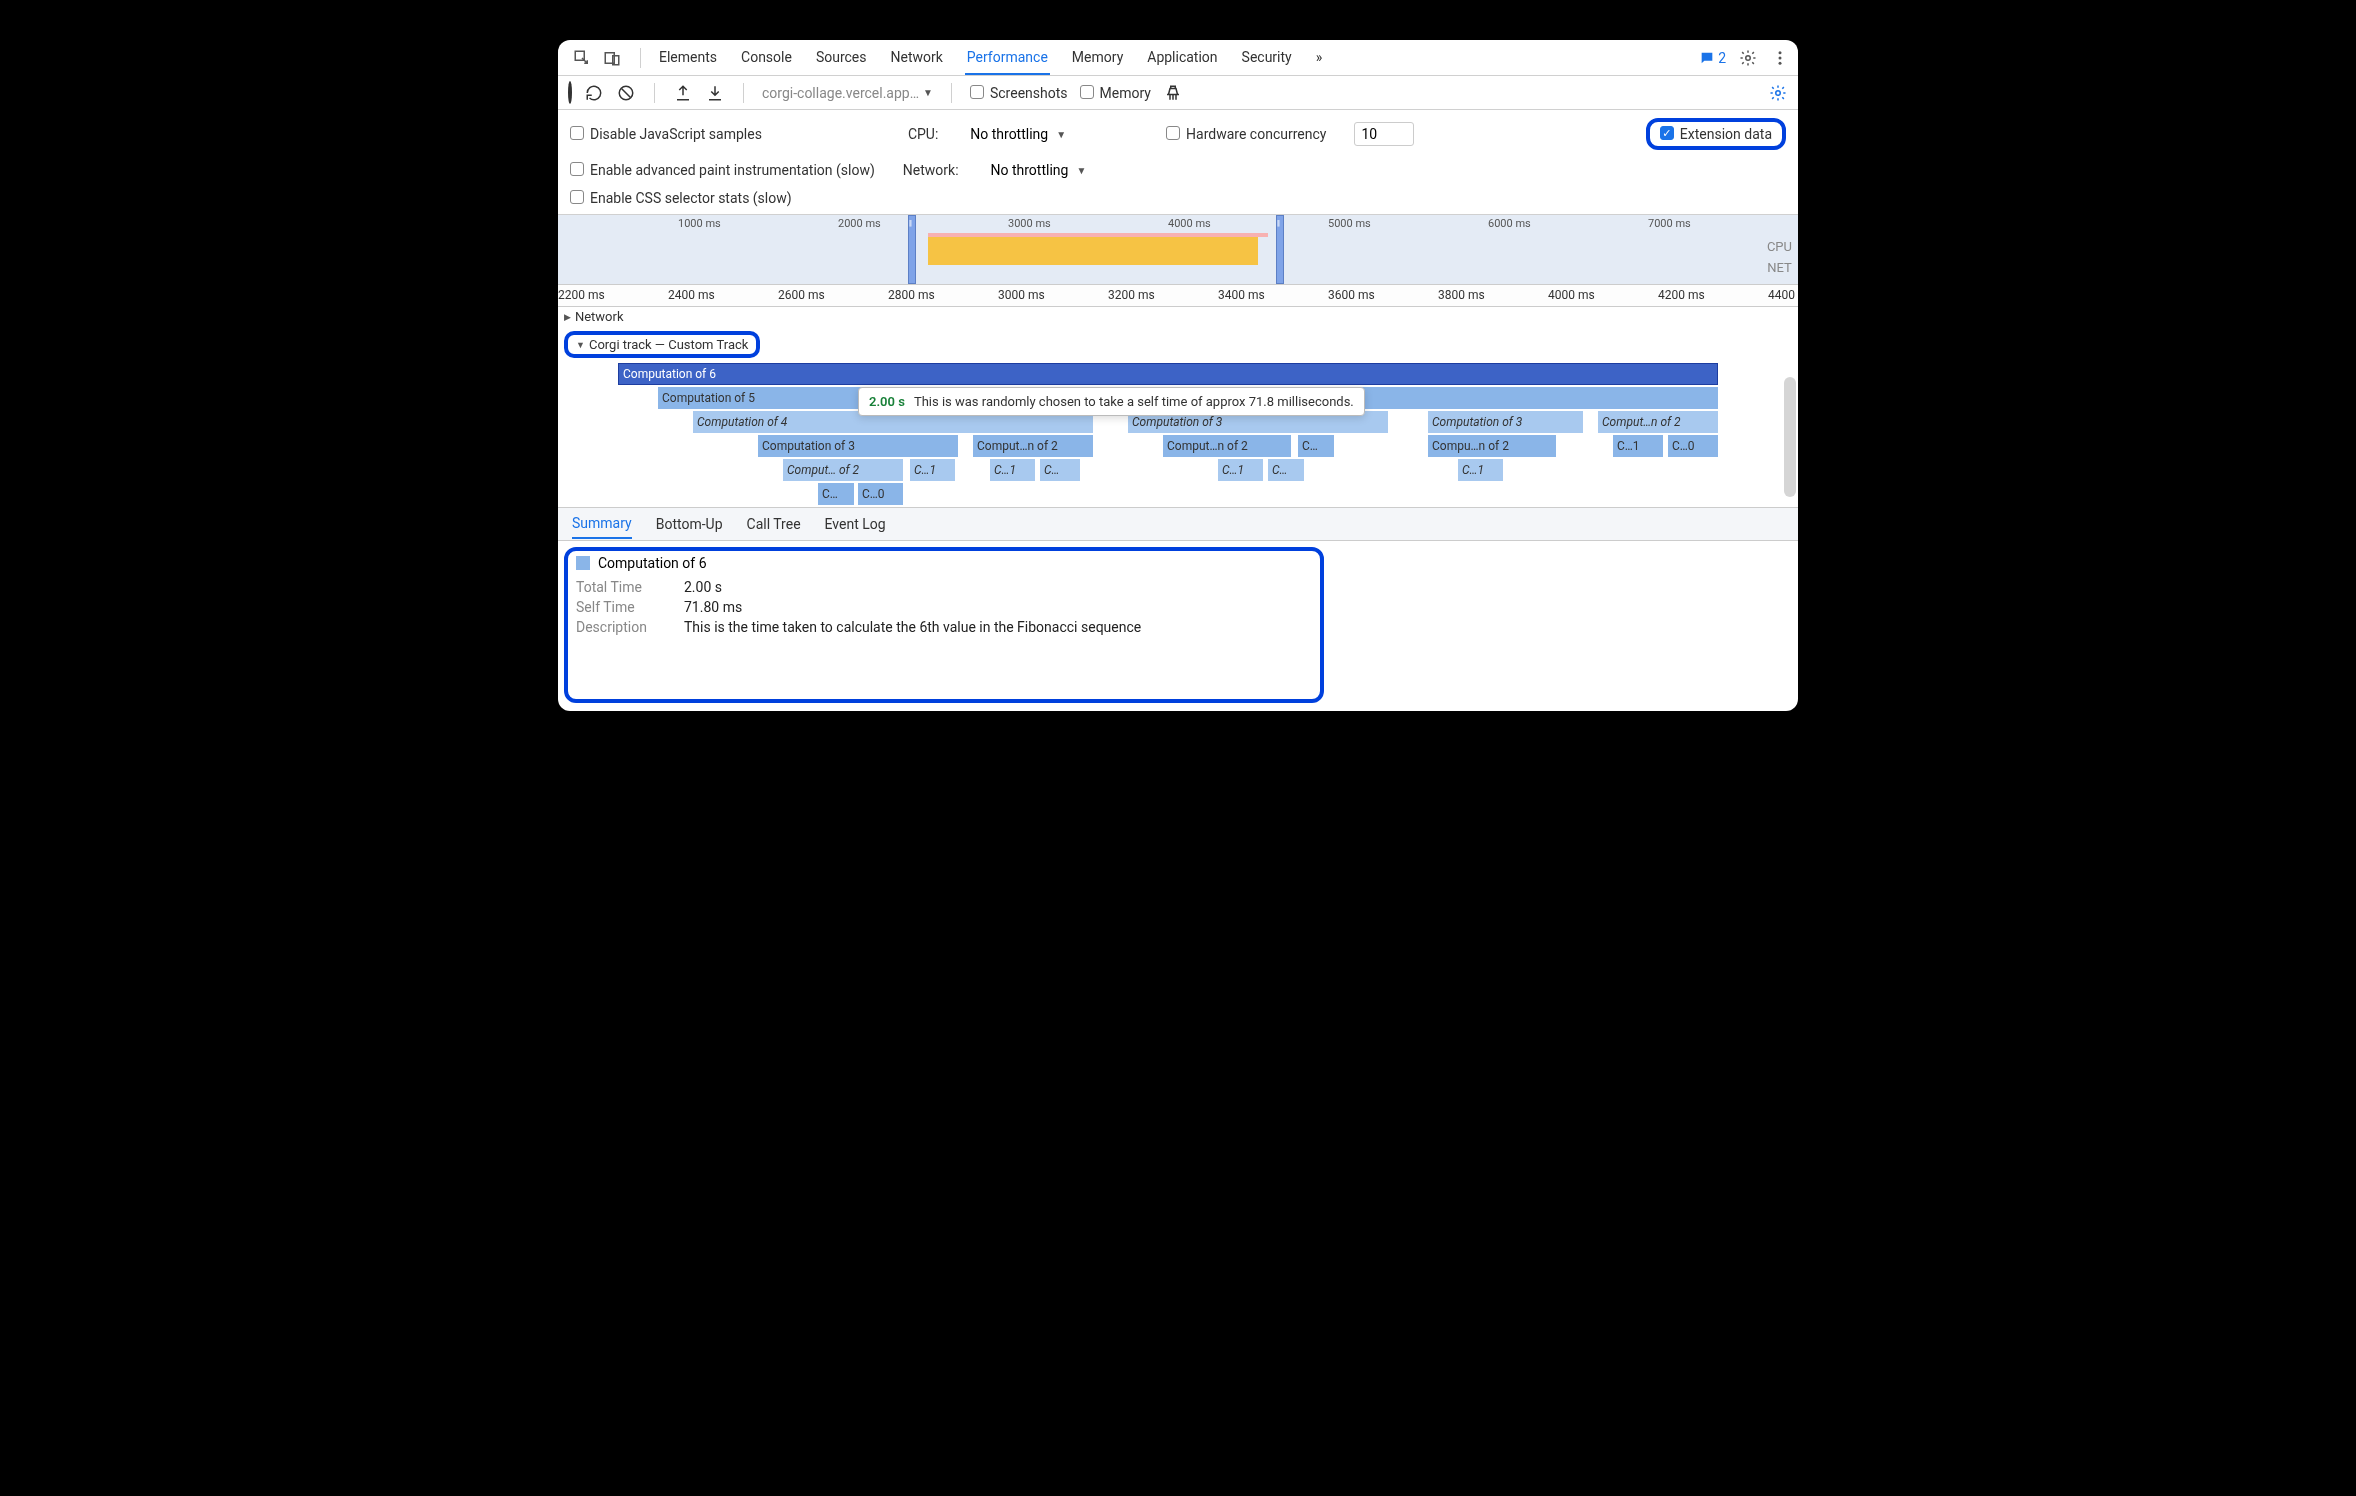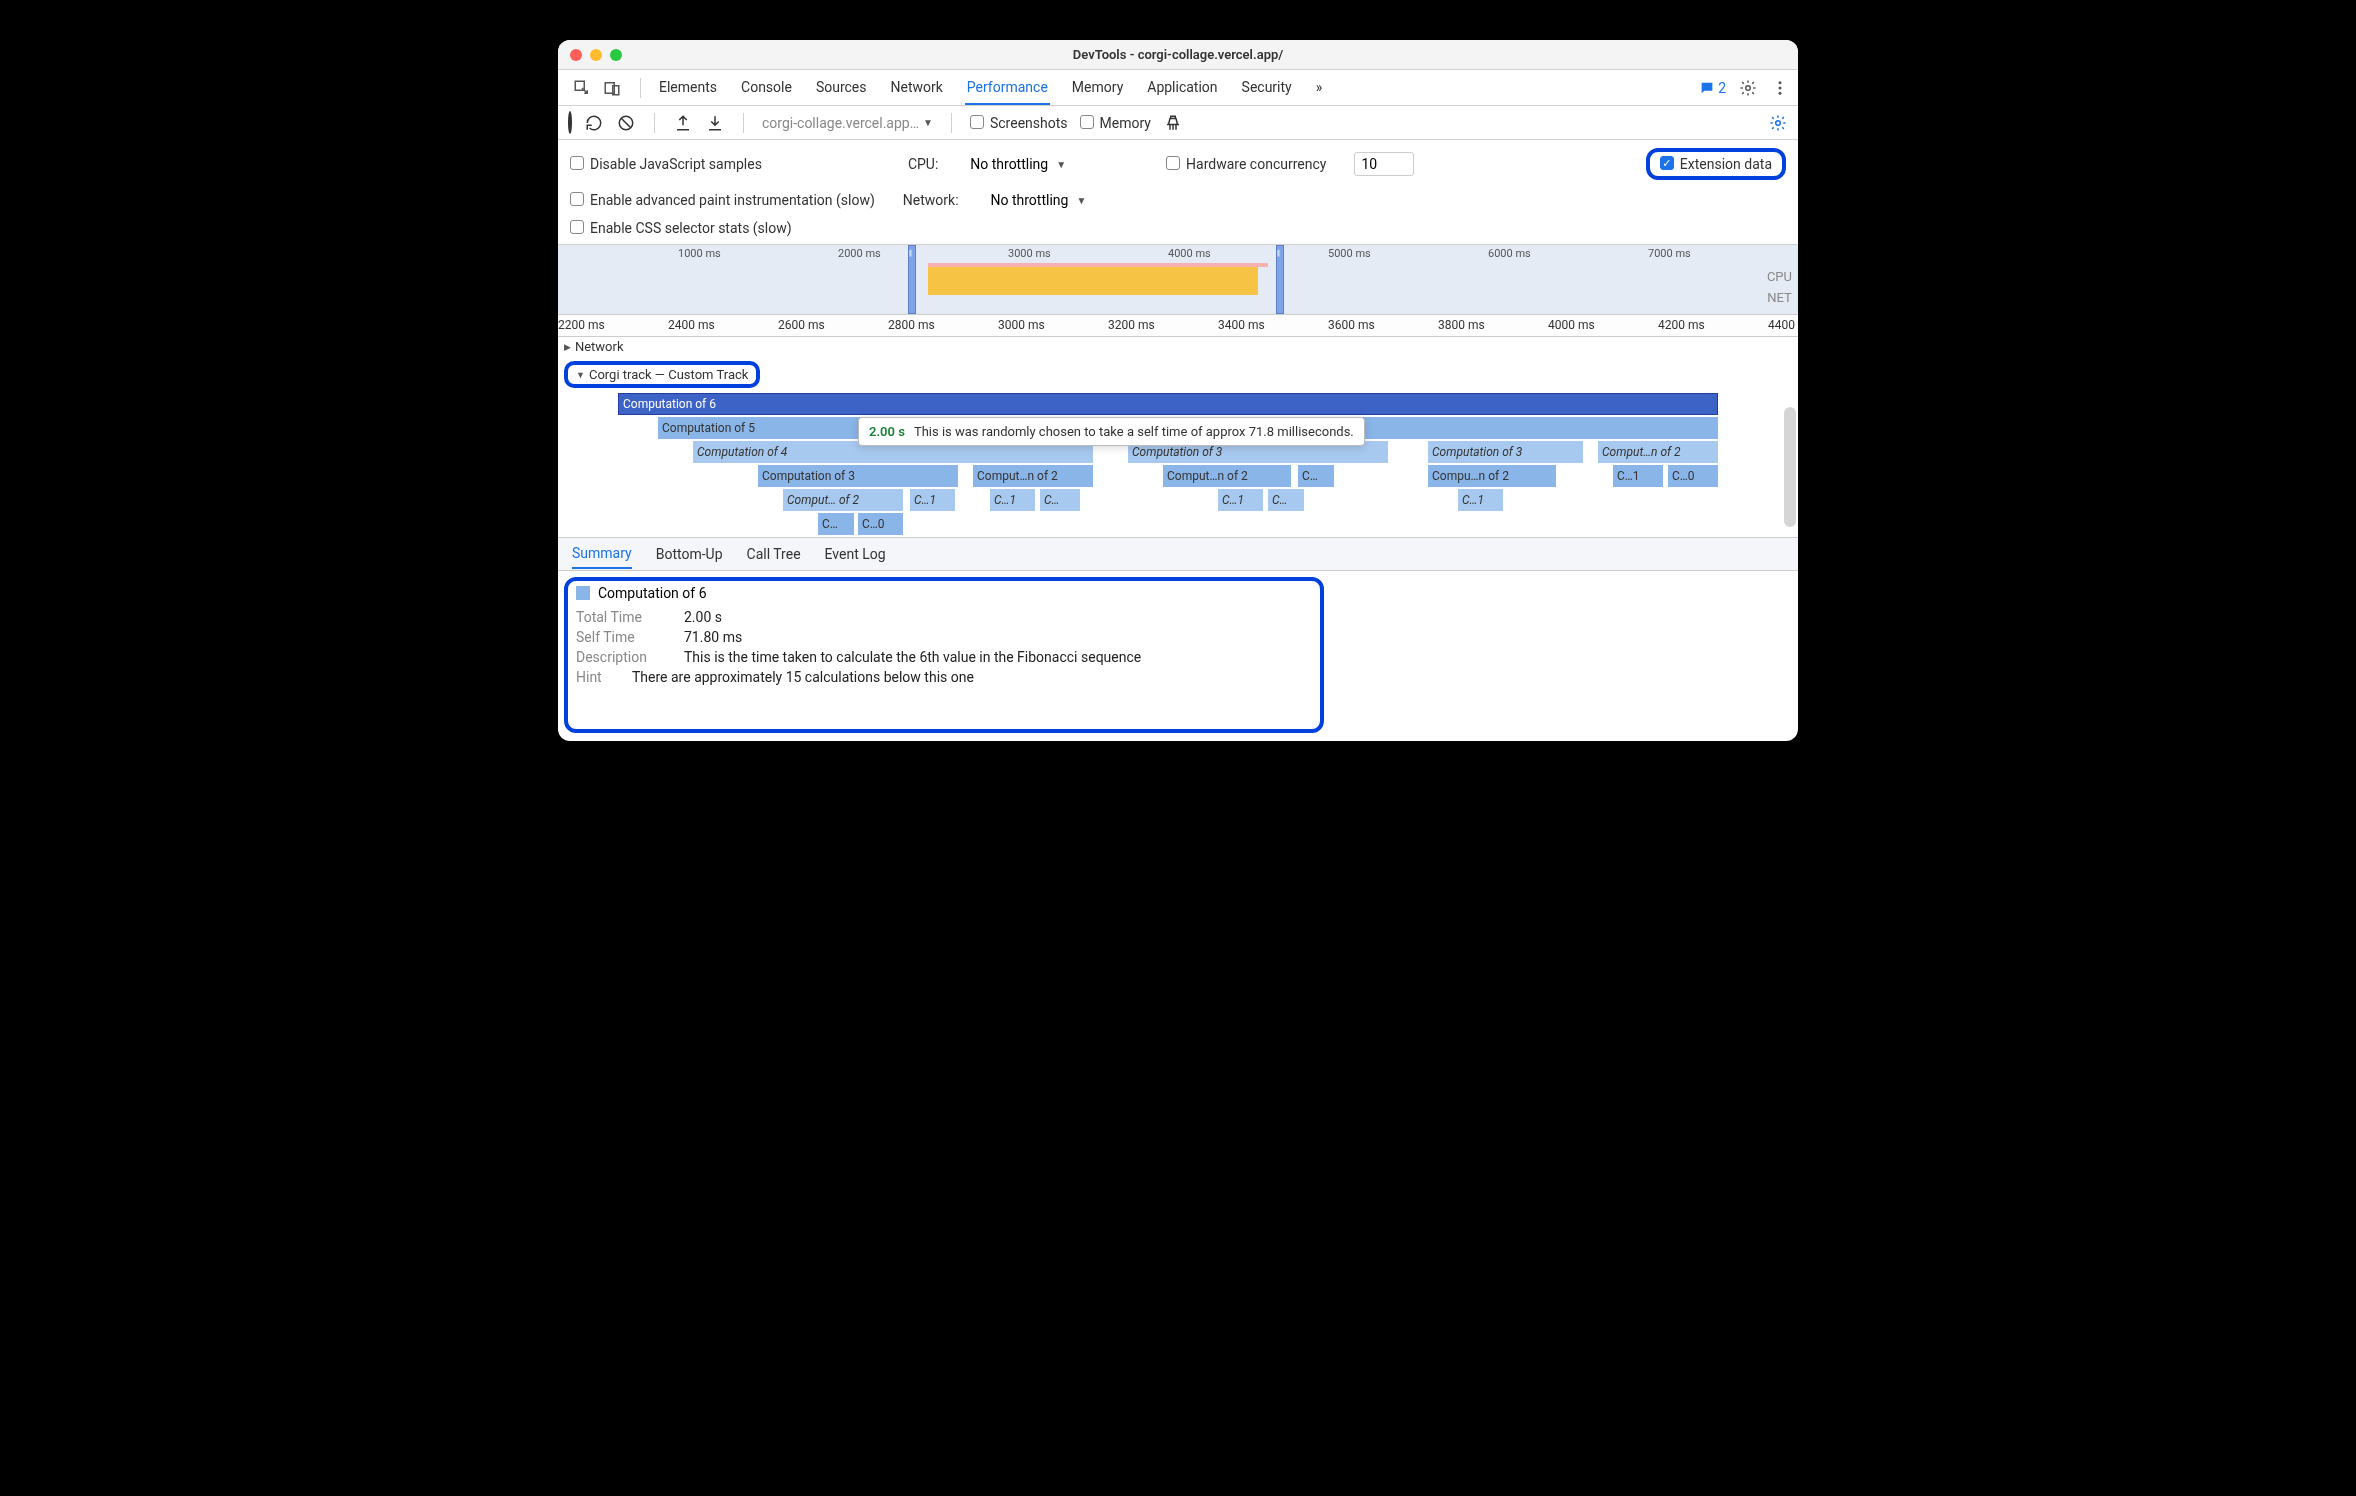--- a/index.html
+++ b/index.html
@@ -69,28 +69,20 @@
   .det-row { display: flex; gap: 16px; margin: 4px 0; }
   .det-label { color: #888; width: 92px; }
   .det-value { color: #222; }
   .scrollbar-fake { position: absolute; right: 2px; top: 70px; width: 12px; height: 120px; background: #d5d5d5; border-radius: 6px; }
 </style>
 </head>
 <body>
 
 <div class="window">
 
-  <div class="titlebar">
-    <div class="traffic">
-      <span class="tl-red"></span>
-      <span class="tl-yellow"></span>
-      <span class="tl-green"></span>
-    </div>
-    <div class="title">DevTools - corgi-collage.vercel.app/</div>
-  </div>
 
   <div class="tabbar">
     <div class="left-icons">
       <span class="icon-btn">
         <svg viewBox="0 0 24 24" fill="none" stroke="currentColor" stroke-width="2">
             <rect x="3" y="3" width="12" height="12"></rect>
             <path d="M12 12l7 7M19 15v4h-4"></path>
           </svg>
       </span>
       <span class="icon-btn">
@@ -332,20 +324,16 @@
         <span class="det-value">2.00 s</span>
       </div>
       <div class="det-row">
         <span class="det-label">Self Time</span>
         <span class="det-value">71.80 ms</span>
       </div>
       <div class="det-row">
         <span class="det-label">Description</span>
         <span class="det-value">This is the time taken to calculate the 6th value in the Fibonacci sequence</span>
       </div>
-      <div class="det-row">
-        <span class="det-label" style="width:40px">Hint</span>
-        <span class="det-value">There are approximately 15 calculations below this one</span>
-      </div>
     </div>
   </div>
 
 </div>
 
 </body></html>

